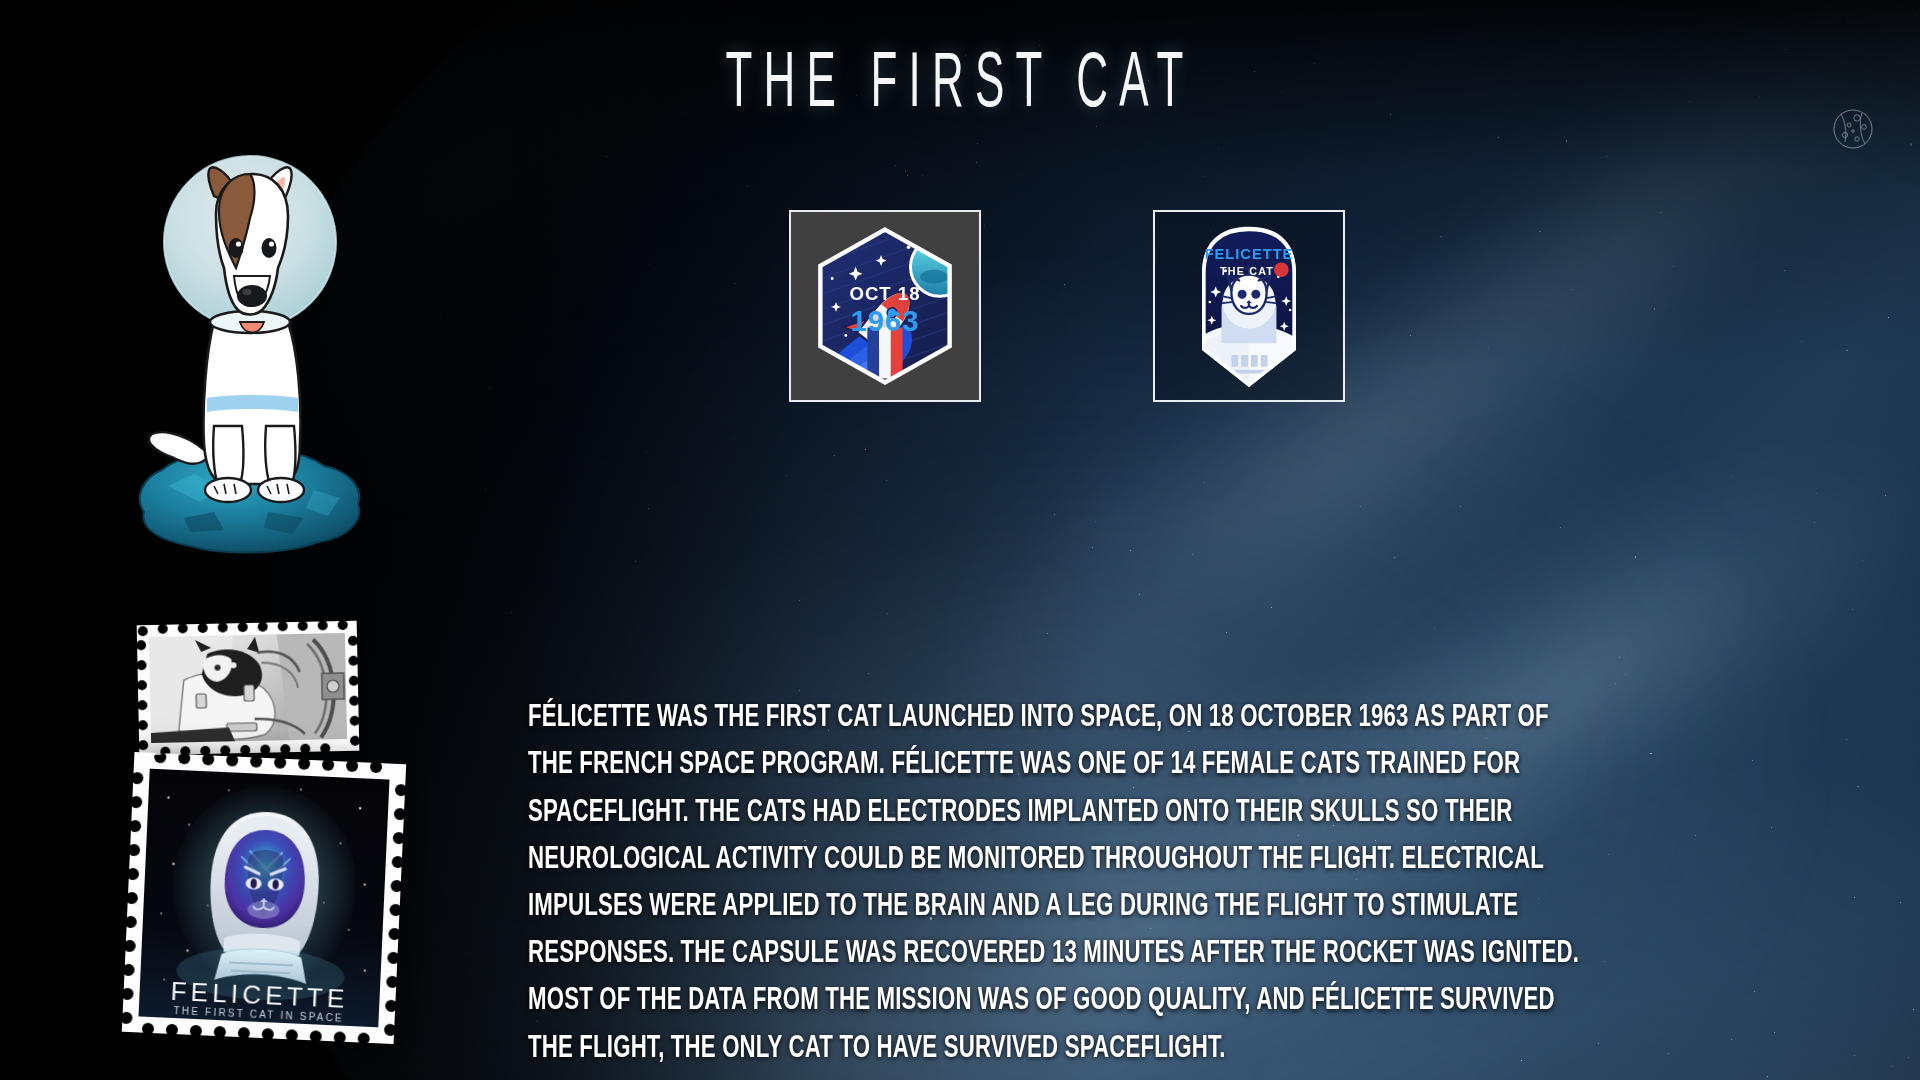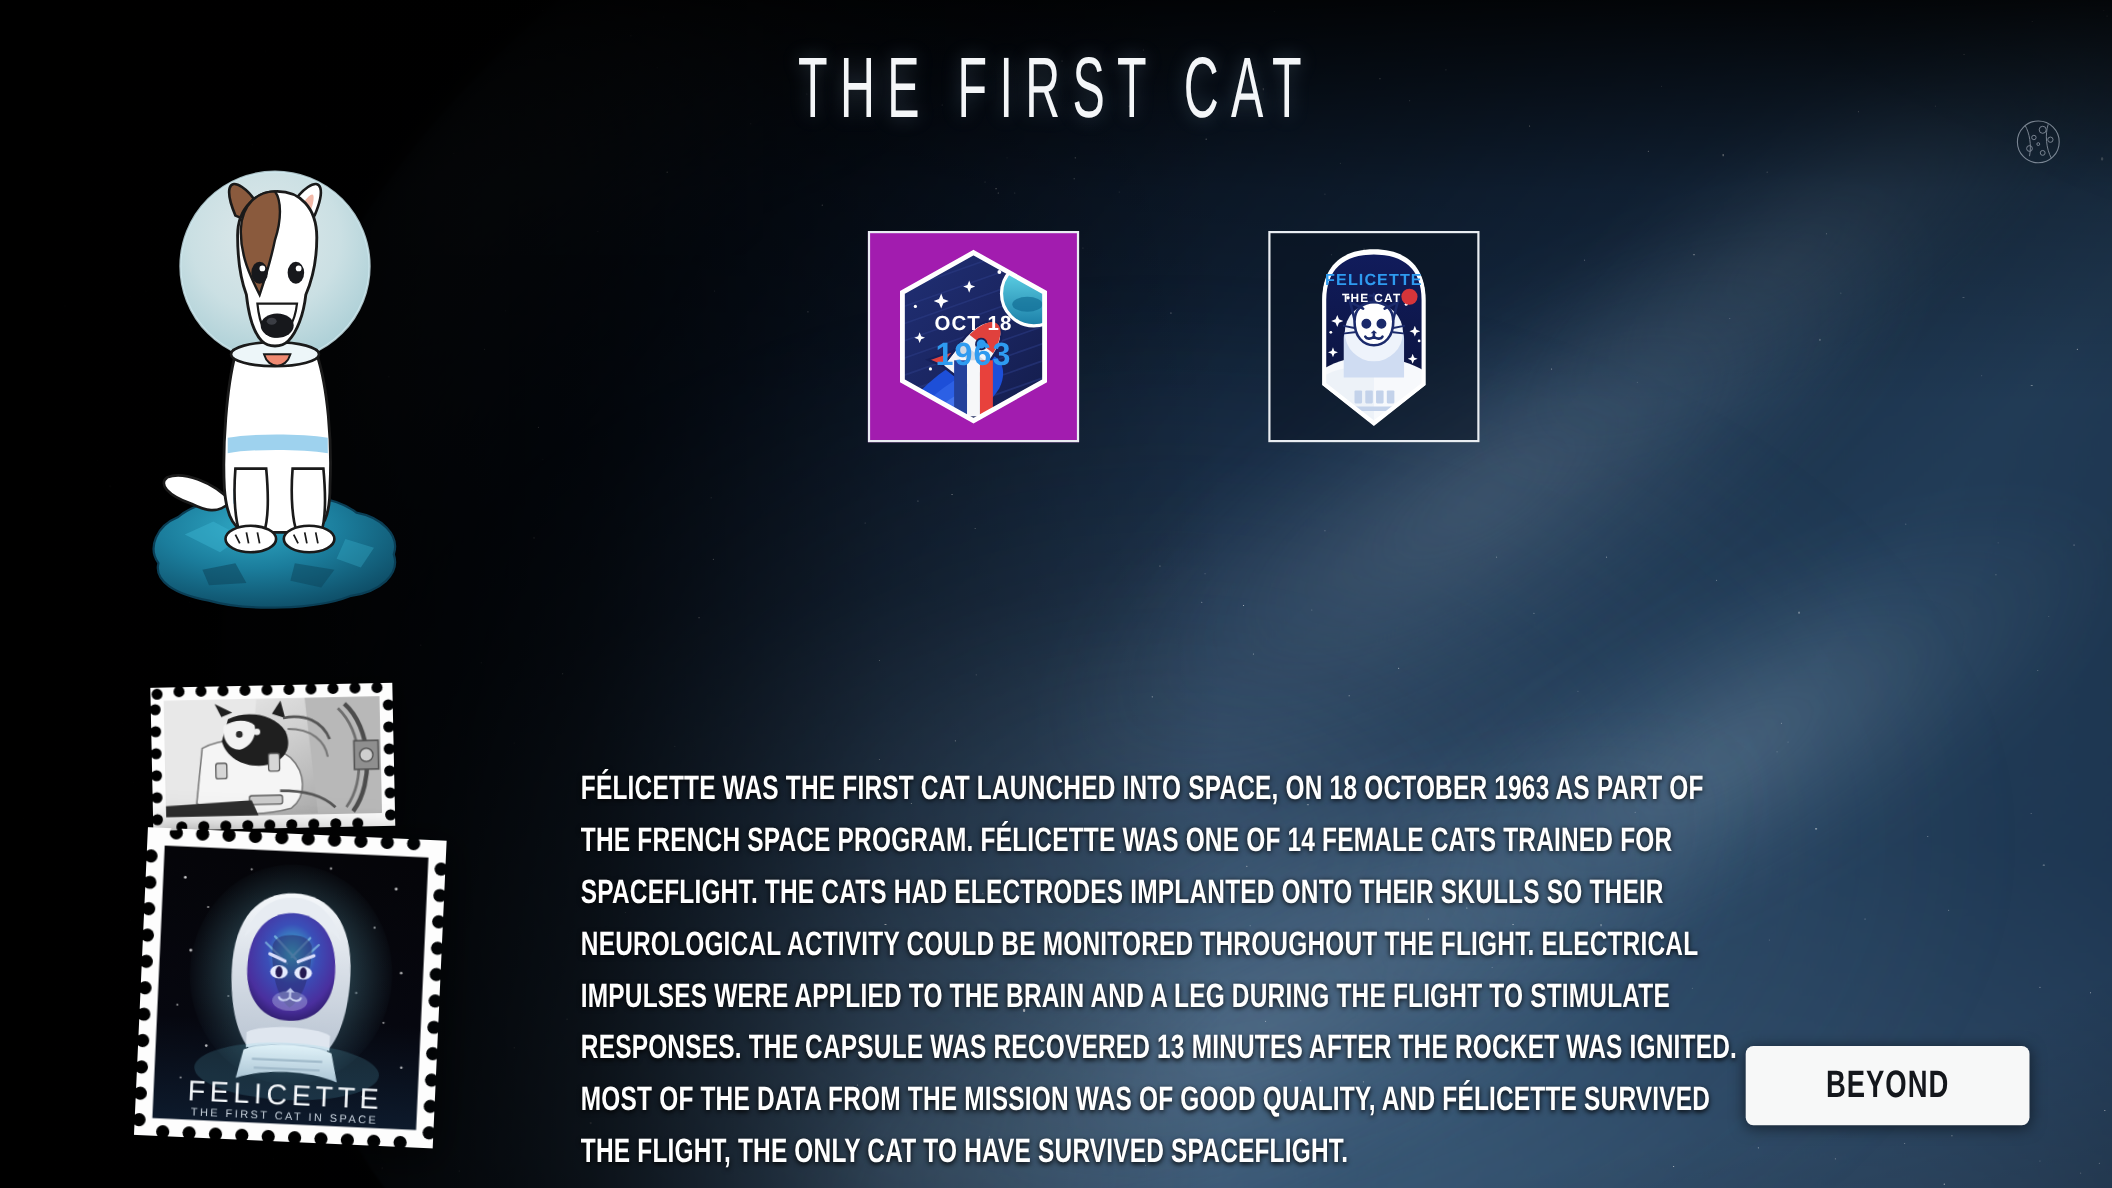--- a/index.html
+++ b/index.html
@@ -84,21 +84,21 @@
   }
 
   
   .mascot{ position:absolute; left:128px; top:126px; width:250px; height:440px; }
 
   
   .badges{ position:absolute; left:789px; top:210px; display:flex; gap:172px; }
   .badge-frame{
     width:192px; height:192px;
     border:2px solid #e9edf2;
-    background:#a21caf;
+    background:#404040;
     display:flex; align-items:center; justify-content:center;
     position:relative;
     overflow:hidden;
   }
   .badge-frame.translucent{ background:rgba(10,18,32,.55); }
   .badge-frame svg{ display:block; }
 
   
   .captions{ position:absolute; top:430px; left:789px; display:flex; gap:172px; }
   .caption{
@@ -879,17 +879,14 @@
 
       <ellipse cx="136" cy="216" rx="84" ry="26" fill="#6fd6ea" opacity=".16"></ellipse>
 
       <text x="136" y="246" text-anchor="middle" font-family="Liberation Sans, sans-serif" font-size="26" font-weight="300" fill="#f4f7fa" letter-spacing="4.2">FELICETTE</text>
       <text x="136" y="260" text-anchor="middle" font-family="Liberation Sans, sans-serif" font-size="10" font-weight="400" fill="#c8d2dd" letter-spacing="2.2">THE FIRST CAT IN SPACE</text>
     </svg>
   </div>
 
   <p class="body-copy">FÉLICETTE WAS THE FIRST CAT LAUNCHED INTO SPACE, ON 18 OCTOBER 1963 AS PART OF THE FRENCH SPACE PROGRAM. FÉLICETTE WAS ONE OF 14 FEMALE CATS TRAINED FOR SPACEFLIGHT. THE CATS HAD ELECTRODES IMPLANTED ONTO THEIR SKULLS SO THEIR NEUROLOGICAL ACTIVITY COULD BE MONITORED THROUGHOUT THE FLIGHT. ELECTRICAL IMPULSES WERE APPLIED TO THE BRAIN AND A LEG DURING THE FLIGHT TO STIMULATE RESPONSES. THE CAPSULE WAS RECOVERED 13 MINUTES AFTER THE ROCKET WAS IGNITED. MOST OF THE DATA FROM THE MISSION WAS OF GOOD QUALITY, AND FÉLICETTE SURVIVED THE FLIGHT, THE ONLY CAT TO HAVE SURVIVED SPACEFLIGHT.</p>
 
-  <button class="beyond-btn">
-    <span>BEYOND</span>
-  </button>
 
 </div>
 
 </body></html>

